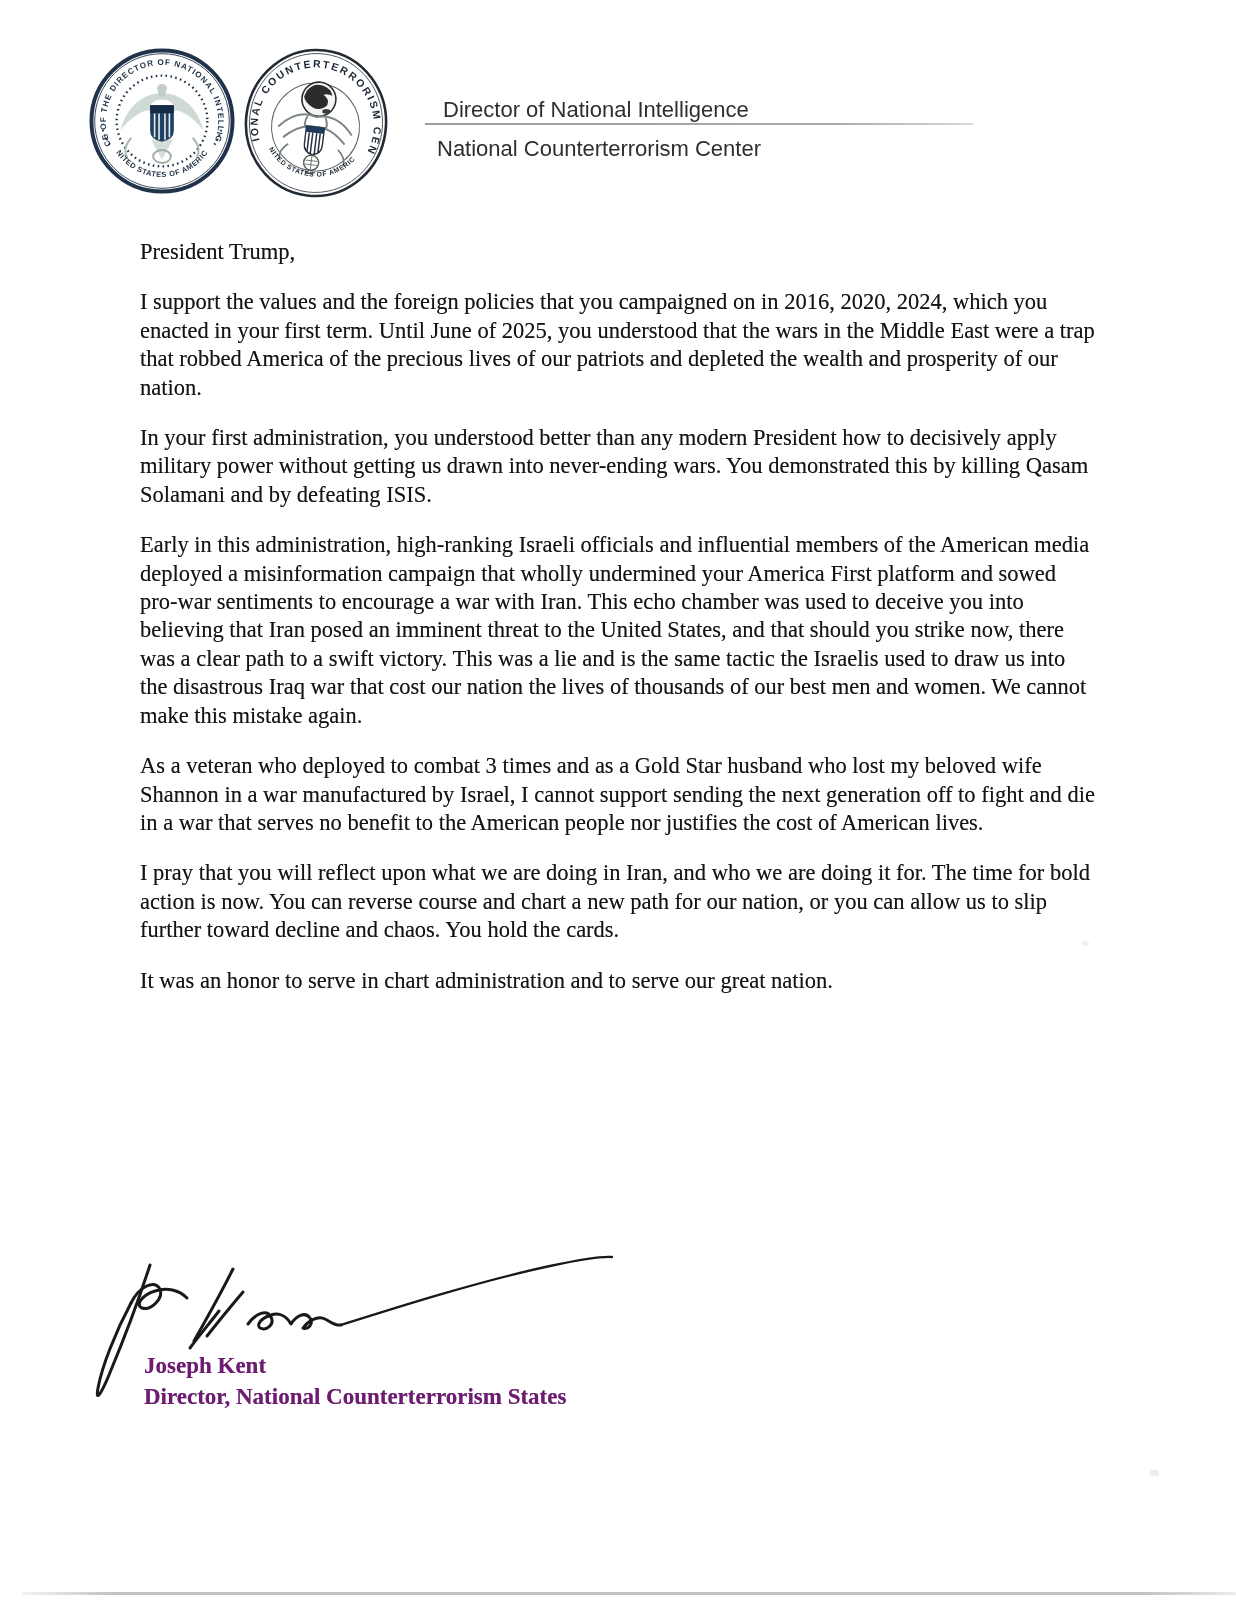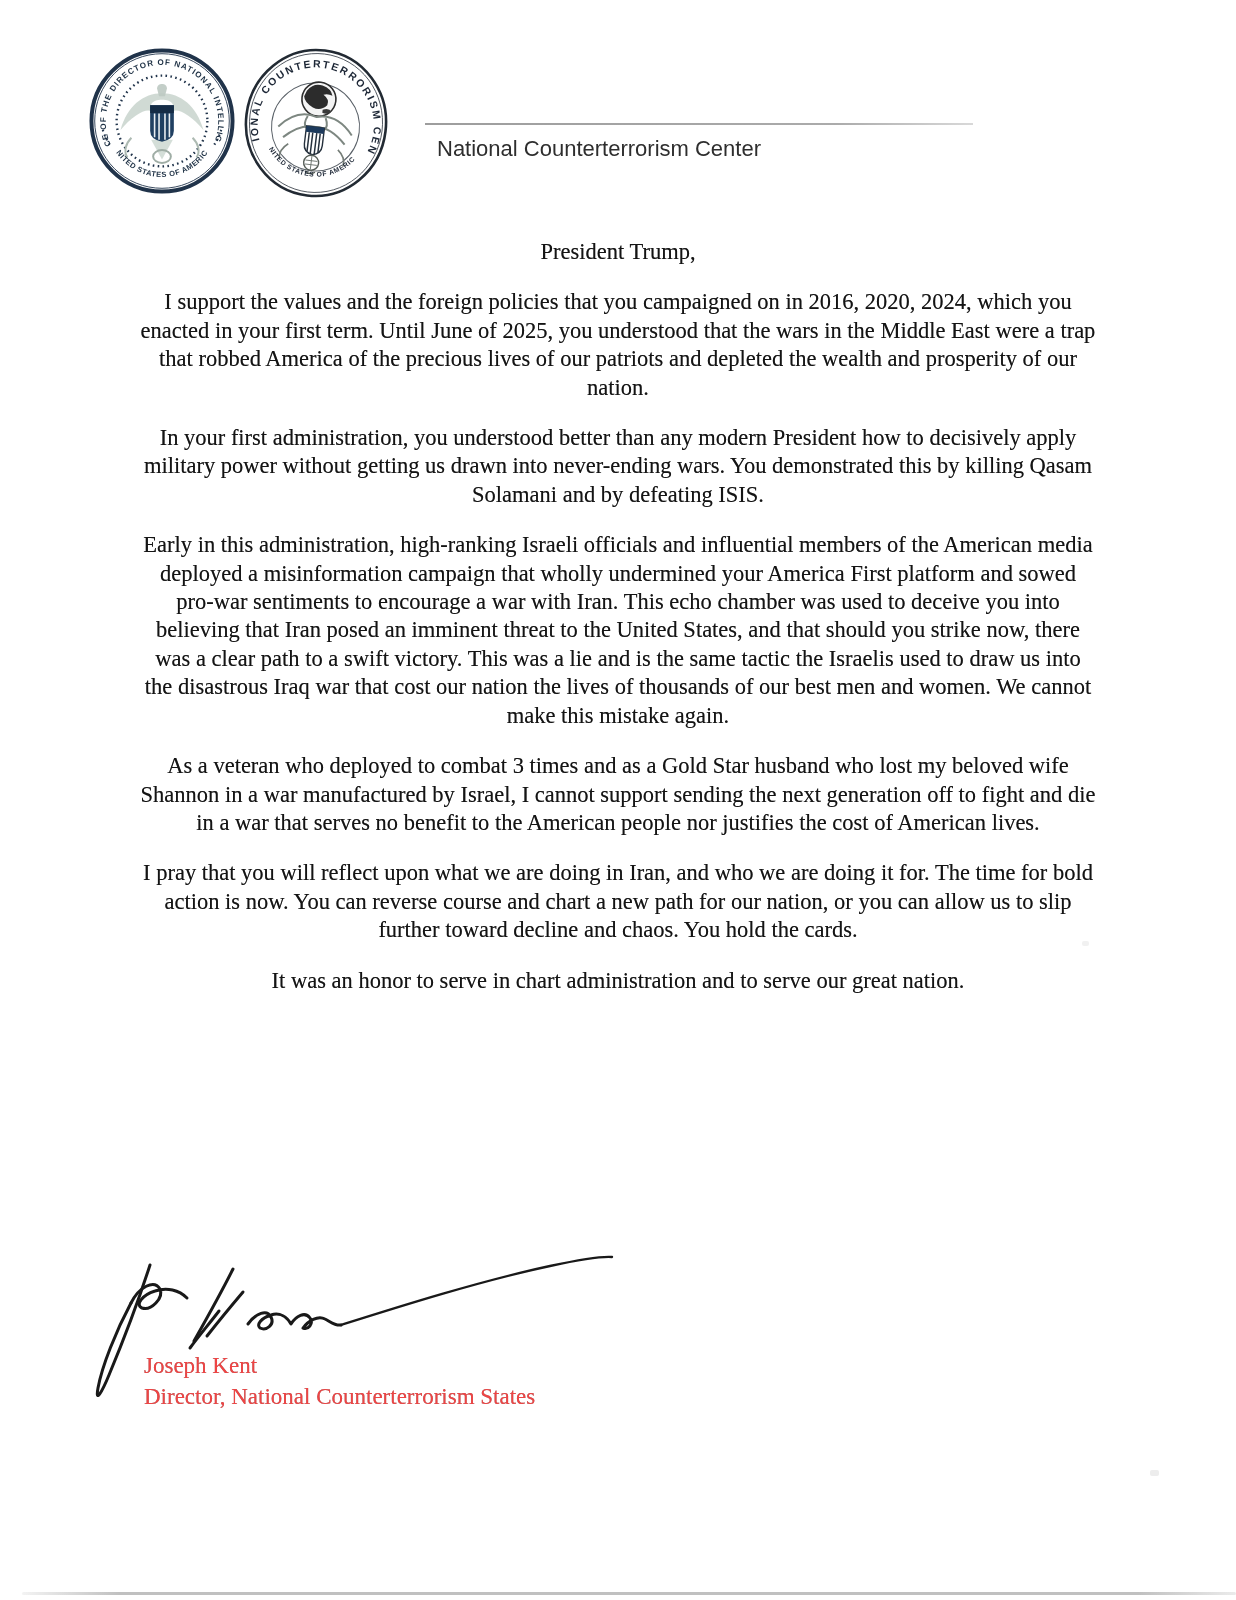--- a/index.html
+++ b/index.html
@@ -30,28 +30,29 @@
   
   .letter-body {
     position: absolute;
     left: 140px; top: 238px;
     width: 956px;
     font-size: 22.5px;
     line-height: 28.4px;
     color: #141414;
     text-shadow: 0 0 0.6px rgba(20,20,20,0.5);
   }
-  .letter-body p { margin: 0 0 22px 0; text-align: center; }
+  .letter-body p { margin: 0 0 22px 0; }
 
   
   .signature-svg { position: absolute; left: 88px; top: 1237px; }
   .sig-block {
     position: absolute; left: 144px; top: 1351px;
-    font-size: 23px; line-height: 30.5px; color: #ef4444;
+    font-size: 23px; line-height: 30.5px; color: #701a75;
     text-shadow: 0 0 0.6px rgba(20,20,20,0.5);
+    font-weight: bold;
   }
 
   
   .scan-bottom-line {
     position: absolute; left: 22px; top: 1592px;
     width: 1214px; height: 3px;
     background: linear-gradient(to right, rgba(175,175,175,0.15), rgba(150,150,150,0.6) 8%, rgba(150,150,150,0.6) 92%, rgba(175,175,175,0.25));
     border-radius: 2px;
   }
   .scan-smudge-1 { position: absolute; left: 1150px; top: 1470px; width: 9px; height: 6px; background:#ededed; border-radius: 2px; }
@@ -135,20 +136,21 @@
       </defs>
       <text font-size="10.4" font-weight="bold" letter-spacing="2" fill="#1d2736" font-family="Liberation Sans, sans-serif">
         <textPath href="#s2top" startOffset="50%" text-anchor="middle">NATIONAL COUNTERTERRORISM CENTER</textPath>
       </text>
       <text font-size="6.8" font-weight="bold" letter-spacing="0.6" fill="#1d2736" font-family="Liberation Sans, sans-serif">
         <textPath href="#s2bot" startOffset="50%" text-anchor="middle">UNITED STATES OF AMERICA</textPath>
       </text>
     </g>
   </svg>
 
+  <div class="org org-line1">Director of National Intelligence</div>
   <div class="org-rule"></div>
   <div class="org org-line2">National Counterterrorism Center</div>
 
   <main class="letter-body">
     <p>President Trump,</p>
     <p>I support the values and the foreign policies that you campaigned on in 2016, 2020, 2024, which you enacted in your first term. Until June of 2025, you understood that the wars in the Middle East were a trap that robbed America of the precious lives of our patriots and depleted the wealth and prosperity of our nation.</p>
     <p>In your first administration, you understood better than any modern President how to decisively apply military power without getting us drawn into never-ending wars. You demonstrated this by killing Qasam Solamani and by defeating ISIS.</p>
     <p>Early in this administration, high-ranking Israeli officials and influential members of the American media deployed a misinformation campaign that wholly undermined your America First platform and sowed pro-war sentiments to encourage a war with Iran. This echo chamber was used to deceive you into believing that Iran posed an imminent threat to the United States, and that should you strike now, there was a clear path to a swift victory. This was a lie and is the same tactic the Israelis used to draw us into the disastrous Iraq war that cost our nation the lives of thousands of our best men and women. We cannot make this mistake again.</p>
     <p>As a veteran who deployed to combat 3 times and as a Gold Star husband who lost my beloved wife Shannon in a war manufactured by Israel, I cannot support sending the next generation off to fight and die in a war that serves no benefit to the American people nor justifies the cost of American lives.</p>
     <p>I pray that you will reflect upon what we are doing in Iran, and who we are doing it for. The time for bold action is now. You can reverse course and chart a new path for our nation, or you can allow us to slip further toward decline and chaos. You hold the cards.</p>

